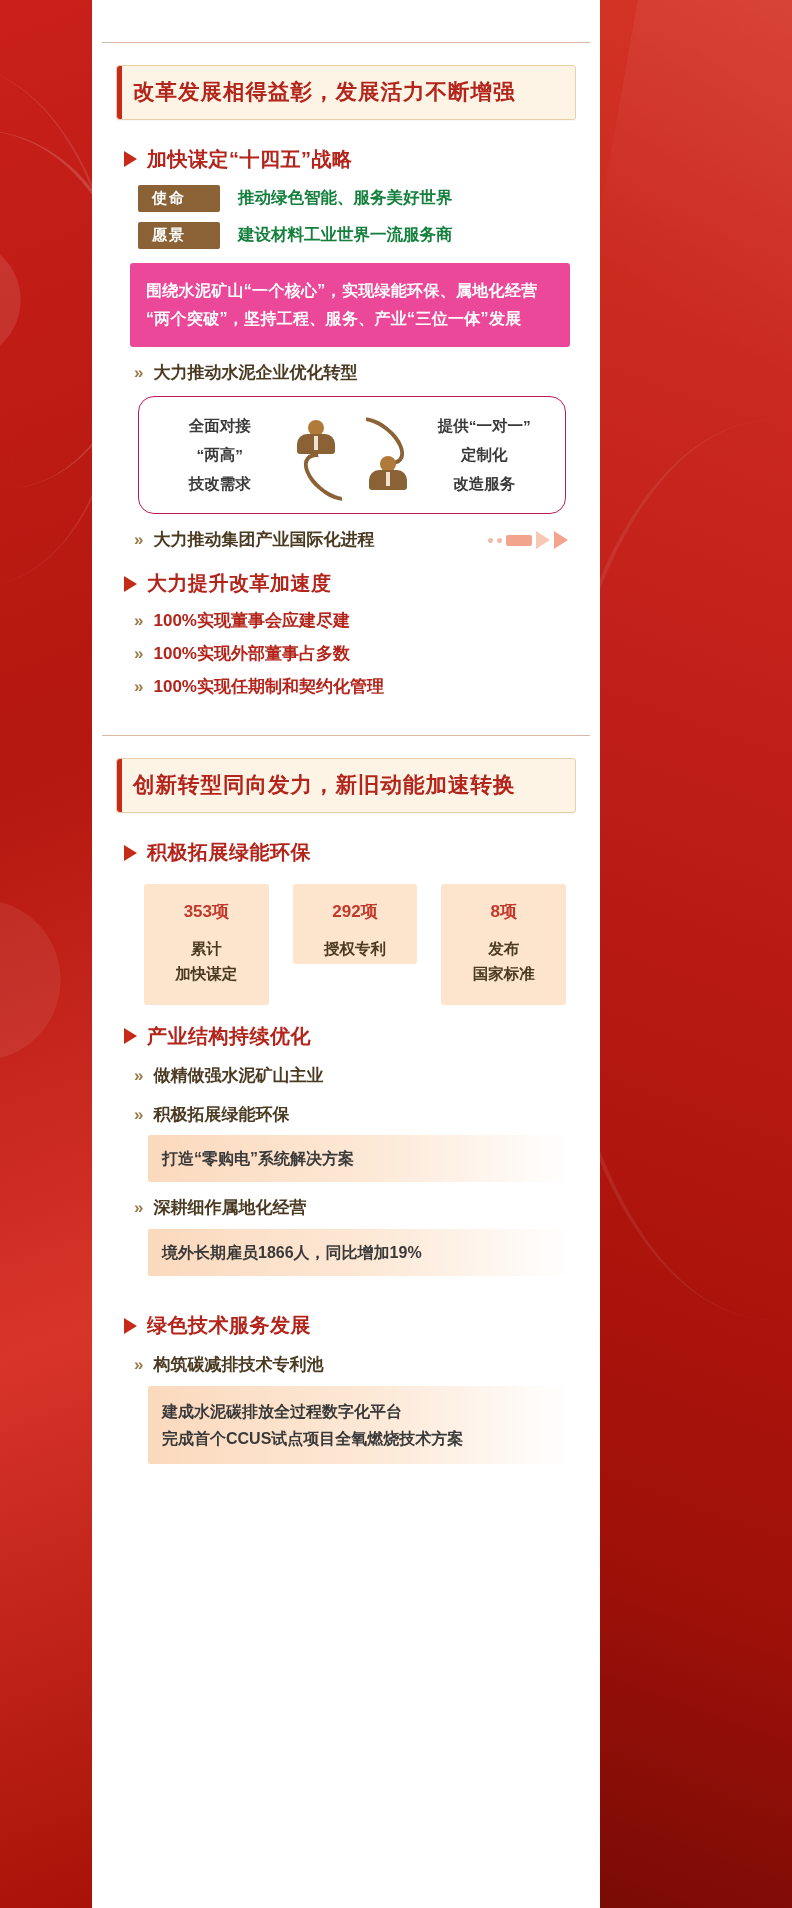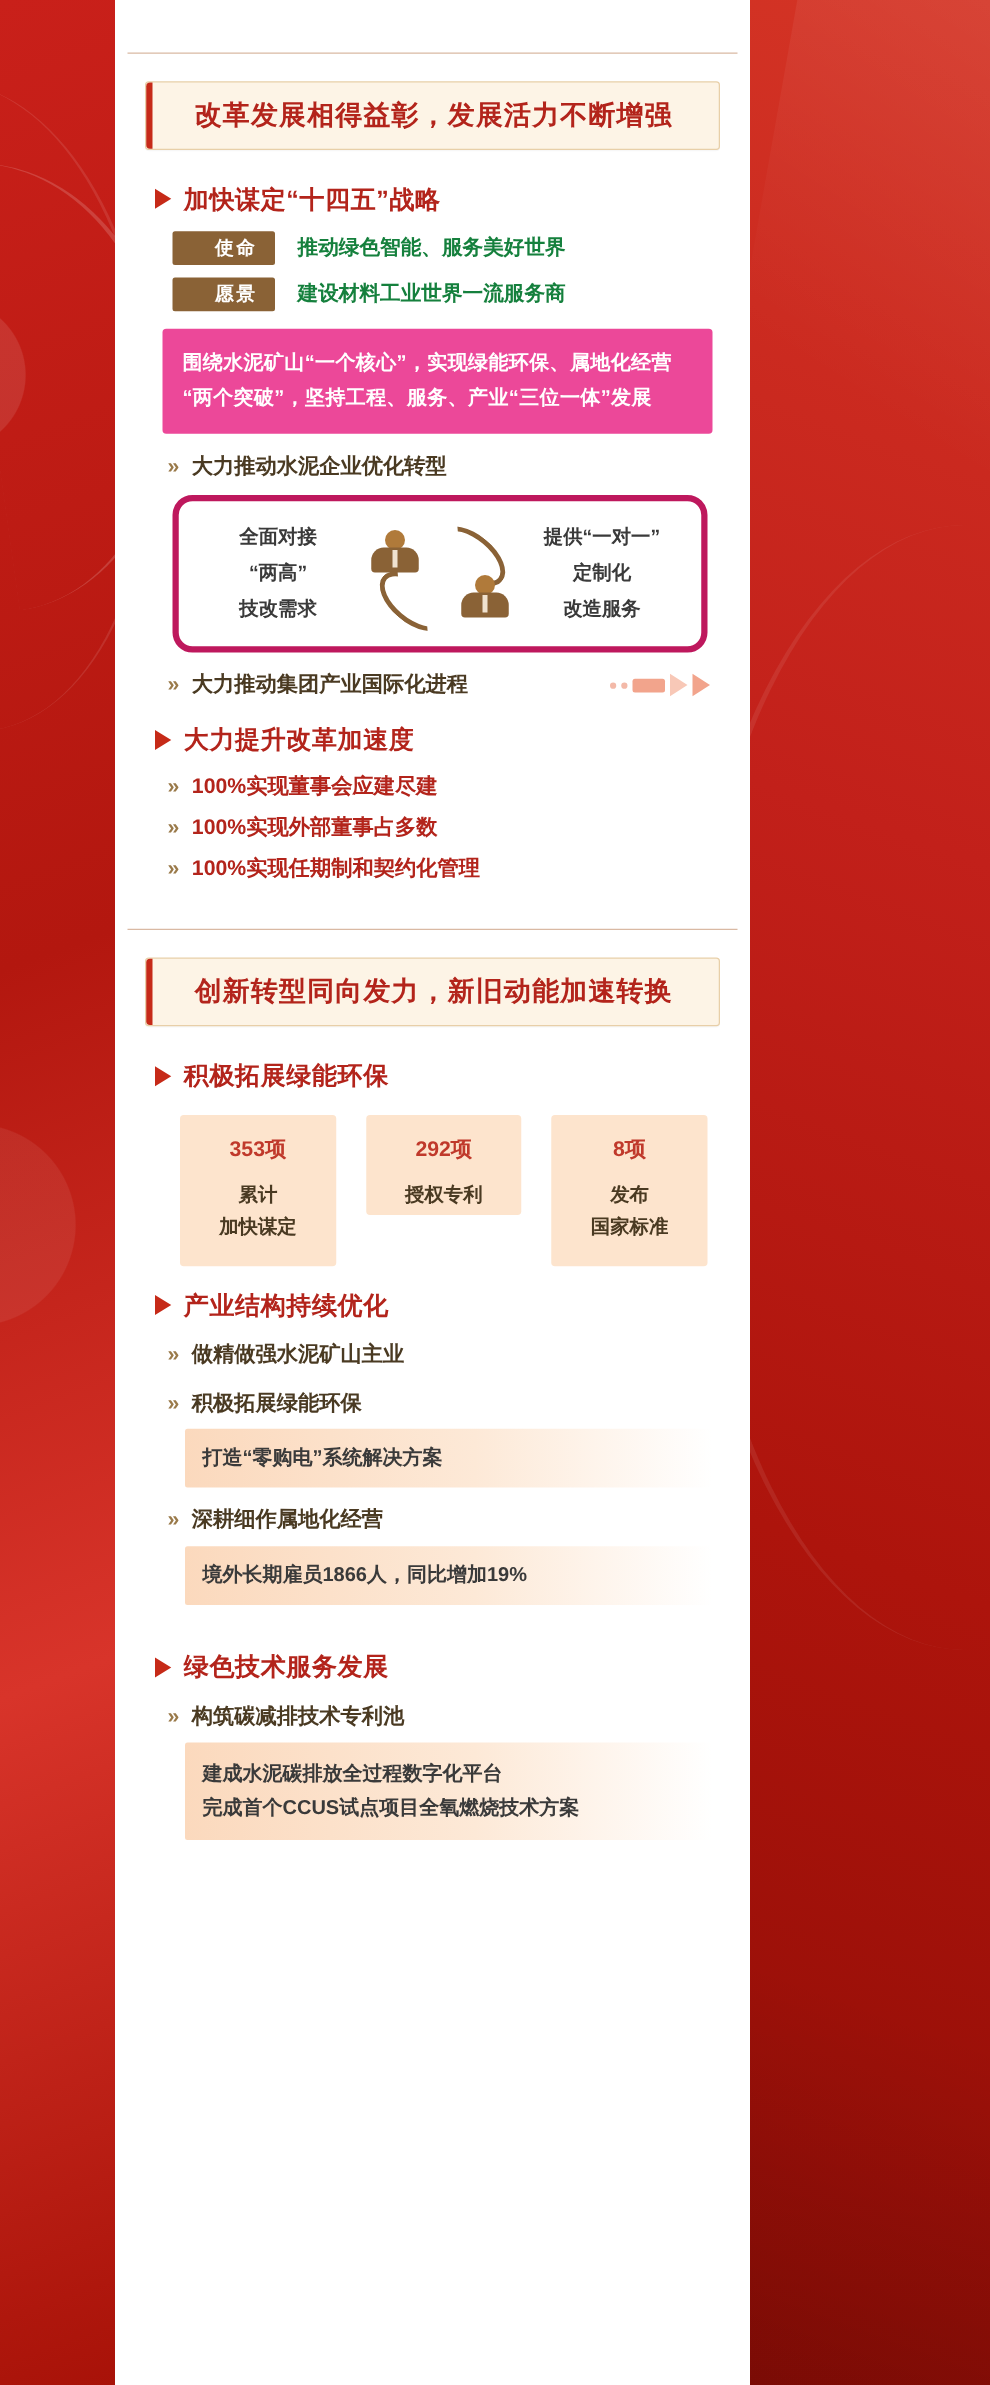--- a/index.html
+++ b/index.html
@@ -86,56 +86,55 @@
     padding:13px 14px 13px 16px;
     box-shadow:0 1px 0 rgba(0,0,0,.03);
   }
   .banner:before{
     content:"";position:absolute;left:0;top:0;bottom:0;width:5px;
     background:#c62a18;border-radius:3px 0 0 3px;
   }
   .banner-text{
     font-size:21.5px;font-weight:bold;color:#b3241b;letter-spacing:1px;
     line-height:1.25;
-    text-align:center;
   }
 
   
   .h1row{display:flex;align-items:center;gap:10px;margin:18px 0 12px 14px;}
   .tri{
     width:0;height:0;border-left:13px solid #c62a18;
     border-top:8px solid transparent;border-bottom:8px solid transparent;
     flex:0 0 auto;
   }
   .h1text{font-size:20px;font-weight:bold;color:#b3241b;letter-spacing:.5px;}
 
   
   .chiprow{display:flex;align-items:center;gap:18px;margin:10px 0 8px 28px;}
   .chip{
     background:#8a6236;color:#ffffff;font-size:15px;font-weight:bold;
-    padding:4px 14px;border-radius:2px;letter-spacing:2px;min-width:54px;text-align:right;
+    padding:4px 14px;border-radius:2px;letter-spacing:2px;min-width:54px;text-align:left;
   }
   .chiptext{font-size:16.5px;color:#15803d;font-weight:bold;}
 
   
   .brownbox{
     margin:14px 12px 6px 20px;background:#ec4899;color:#fff;
     border-radius:3px;padding:14px 16px;line-height:1.75;
     font-size:16px;font-weight:bold;letter-spacing:.3px;
   }
 
   
   .h2row{display:flex;align-items:flex-start;gap:10px;margin:14px 0 8px 24px;}
   .dchev{color:#9a7a4a;font-size:17px;font-weight:bold;line-height:1.4;flex:0 0 auto;}
   .h2text{font-size:17px;color:#4a3a22;font-weight:bold;line-height:1.45;}
   .h2text.red{color:#b3241b;}
 
   
   .illus{
-    margin:10px 16px 6px 28px;border:5px solid #be185d;border-radius:16px;
+    margin:10px 16px 6px 28px;border:1px solid #be185d;border-radius:16px;
     background:#fff;padding:14px 10px;display:flex;align-items:center;justify-content:space-between;
   }
   .illus-col{
     font-size:15.5px;color:#3a3a3a;font-weight:bold;line-height:1.9;text-align:center;width:150px;
   }
   .illus-mid{width:130px;display:flex;flex-direction:column;align-items:center;gap:2px;}
   .person{position:relative;width:46px;height:34px;}
   .person .head{
     position:absolute;left:15px;top:0;width:16px;height:16px;border-radius:50%;
     background:#b07a3a;

